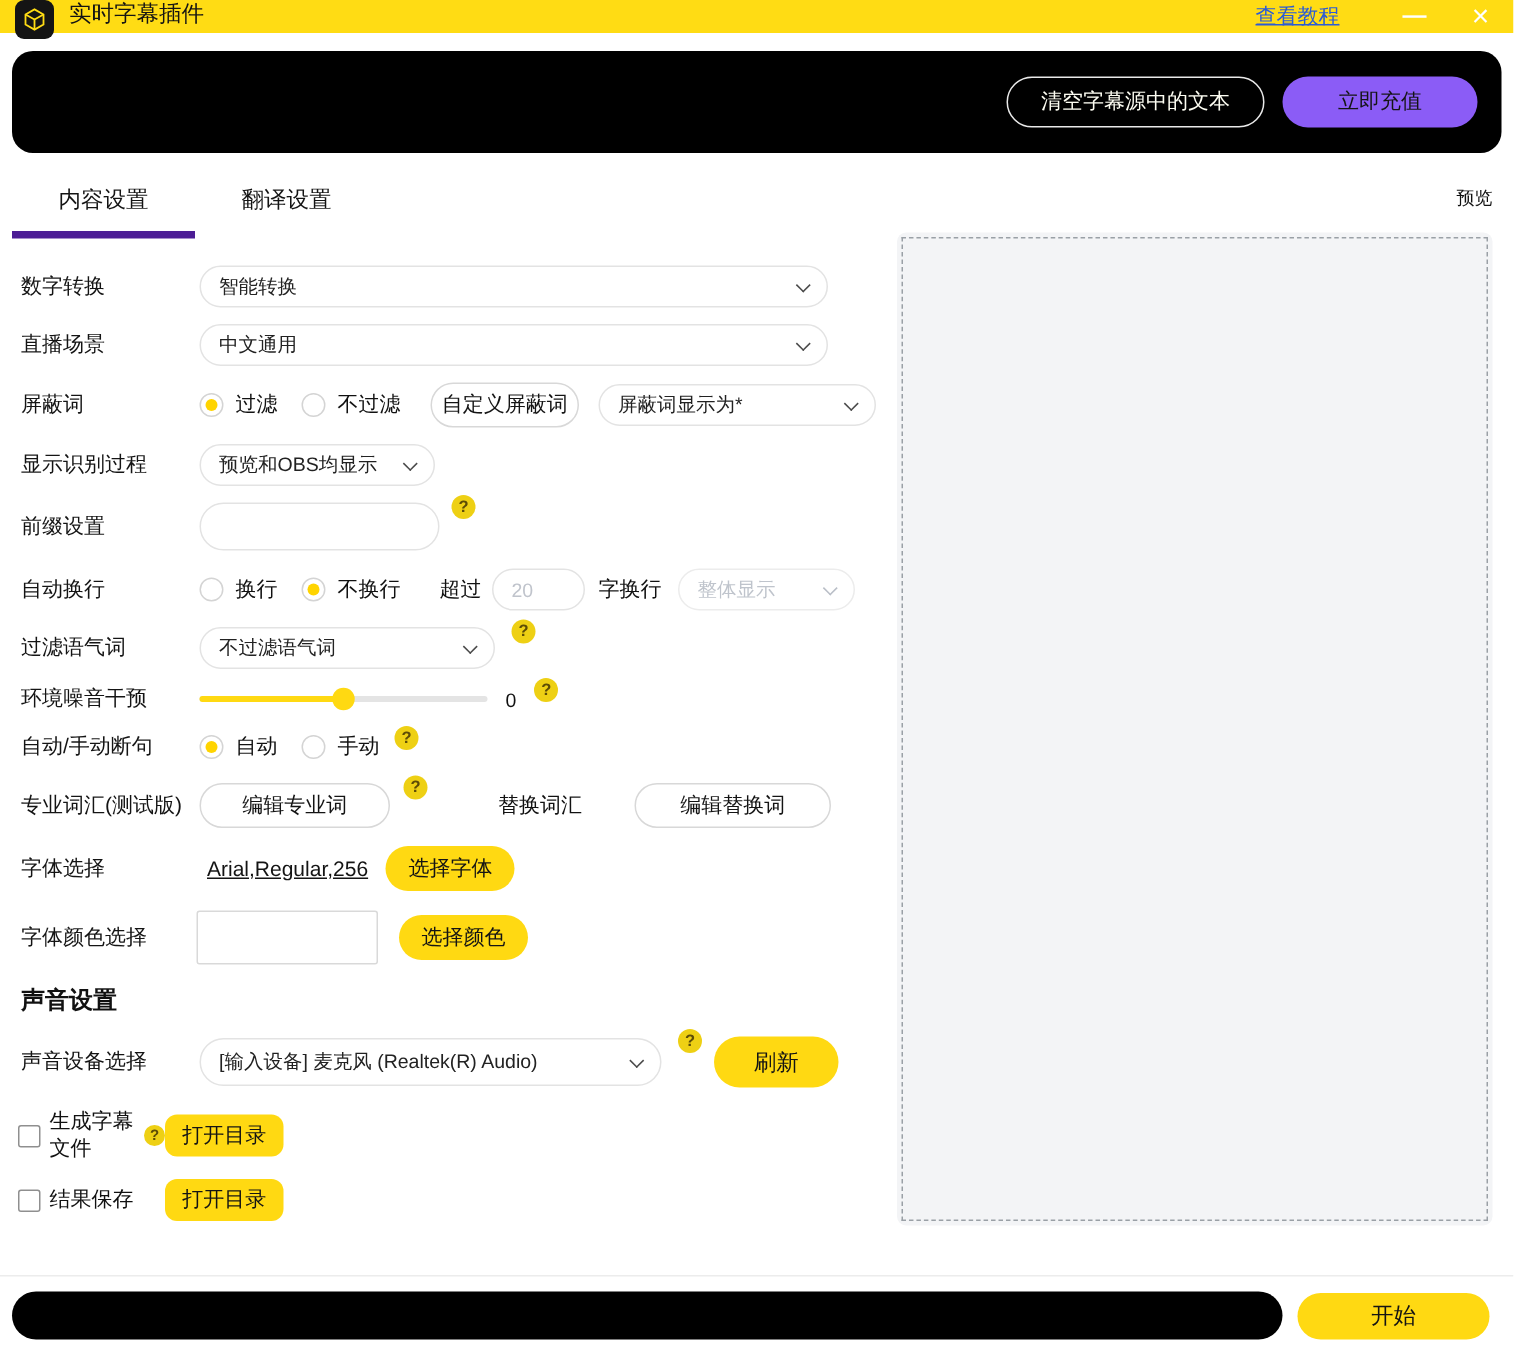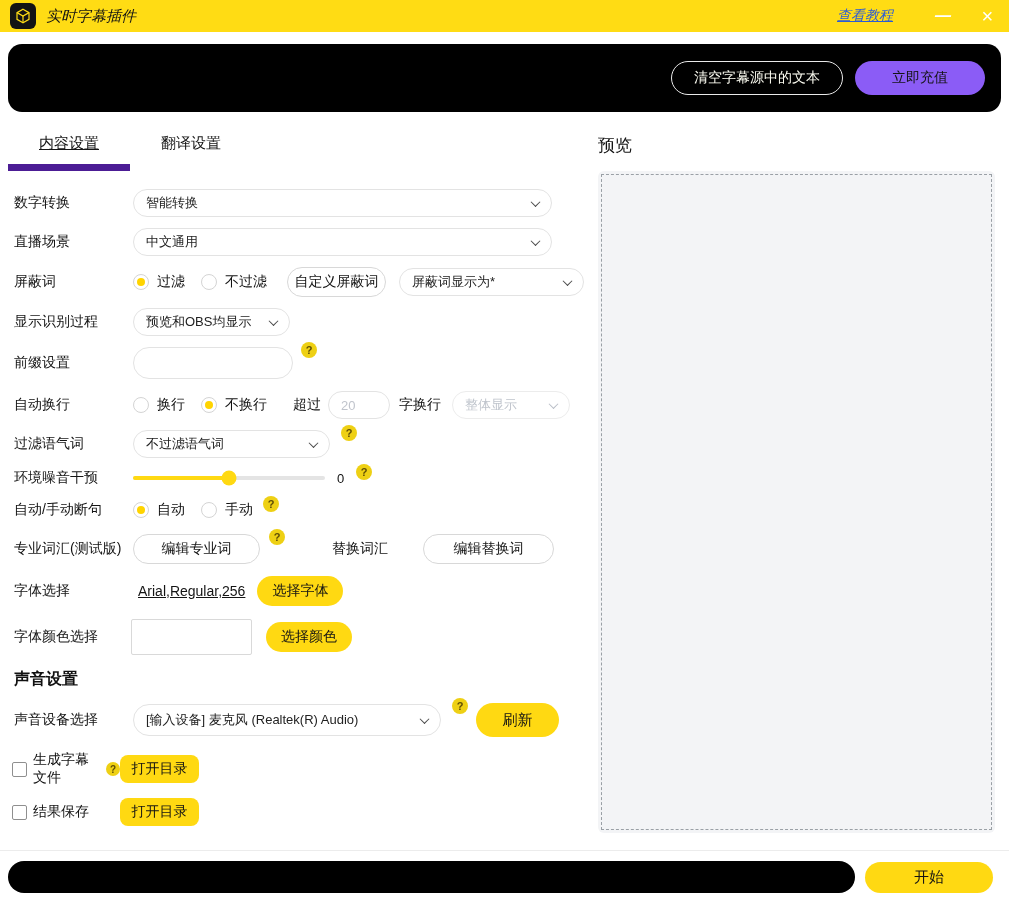--- a/index.html
+++ b/index.html
@@ -2,40 +2,40 @@
 <html><head>
 <meta charset="utf-8">
 <style>
   * { box-sizing: border-box; margin: 0; padding: 0; }
   html,body { width:1009px; height:903px; }
   body {
     font-family: "Liberation Sans", "DejaVu Sans", sans-serif;
     background:#fff; color:#111; position:relative; overflow:hidden;
   }
   
-  .titlebar { height:32px; background:#ffdc14; display:flex; align-items:center; padding:0 0 0 10px;font-style:italic; }
+  .titlebar { height:22px; background:#ffdc14; display:flex; padding:0 0 0 10px; }
   .logo { width:26px; height:26px; background:#141414; border-radius:6px; display:flex; align-items:center; justify-content:center; margin-right:10px; }
   .app-title { font-size:15px; color:#141414; }
   .titlebar-right { margin-left:auto; display:flex; align-items:center; }
   .tutorial { color:#2b5bd7; text-decoration:underline; font-size:14px; margin-right:28px; cursor:pointer; }
   .win-btn { width:44px; height:38px; display:flex; align-items:center; justify-content:center; color:#fff; cursor:pointer; }
   .win-btn.min { font-size:16px; font-weight:bold; }
   .win-btn.close { font-size:20px; }
   
   .banner { margin:12px 8px 0; height:68px; background:#000; border-radius:14px; display:flex; align-items:center; justify-content:flex-end; padding-right:16px; }
   .btn-ghost { height:34px; border:1px solid #e9e9e9; border-radius:17px; background:transparent; color:#fdfdf2; font-size:14px; padding:0 22px; cursor:pointer; font-family:inherit; }
   .btn-recharge { height:34px; width:130px; margin-left:12px; border-radius:17px; background:#8b5cf6; color:#141414; font-size:14px; border:none; cursor:pointer; font-family:inherit; }
   
   .main { position:relative; height:732px; }
   .left  { position:absolute; left:14px; top:14px; width:572px; }
   .right { position:absolute; left:598px; top:22px; width:397px; }
   
   .tabs { display:flex; margin:0 0 18px -6px; }
   .tab { width:122px; text-align:center; font-size:15px; padding:8px 0 11px; cursor:pointer; color:#141414; border-bottom:3px solid transparent; }
-  .tab.active { border-bottom:7px solid #4c1d95;text-decoration:underline; }
+  .tab.active { border-bottom:5px solid #4c1d95; }
   
   .row { display:flex; align-items:center; margin-bottom:11px; }
   .lbl { width:119px; flex-shrink:0; font-size:14px; color:#141414; }
   .pill { height:28px; border:1px solid #e3e3e3; border-radius:15px; background:#fff; display:flex; align-items:center; padding:0 12px; font-size:13px; color:#222; }
   .select { justify-content:space-between; cursor:pointer; }
   .chev { width:7px; height:7px; border-right:1.6px solid #4a4a4a; border-bottom:1.6px solid #4a4a4a; transform:rotate(45deg) translate(-1px,-1px); flex-shrink:0; margin-left:8px; }
   .select.disabled { border-color:#ececec; color:#bfc4cc; }
   .select.disabled .chev { border-color:#b9bec7; }
   .w-full { width:419px; }
   input.pill { outline:none; font-family:inherit; }
@@ -53,26 +53,26 @@
   
   .slider { width:192px; height:4px; background:#e4e4e4; border-radius:2px; position:relative; cursor:pointer; }
   .slider .fill { position:absolute; left:0; top:0; height:4px; width:50%; background:#ffd912; border-radius:2px; }
   .slider .thumb { position:absolute; left:50%; top:50%; transform:translate(-50%,-50%); width:15px; height:15px; border-radius:50%; background:#ffd912; cursor:grab; }
   .slider-val { font-size:13px; margin-left:12px; }
   
   .link { font-size:14px; color:#141414; text-decoration:underline; cursor:pointer; margin-left:5px; }
   .sq-input { width:121px; height:36px; border:1px solid #d9d9d9; border-radius:2px; outline:none; padding:0 8px; font-size:13px; font-family:inherit; }
   .section-title { font-size:16px; font-weight:bold; margin:14px 0 13px; }
   .chk { width:15px; height:15px; border:1px solid #8f8f8f; border-radius:2px; background:#fff; cursor:pointer; flex-shrink:0; }
-  .chk-wrap { display:flex; align-items:center; gap:6px; width:108px; margin-left:-2px; }
+  .chk-wrap { display:flex; align-items:center; gap:6px; width:98px; margin-left:-2px; }
   .chk-wrap .badge { width:14px; height:14px; font-size:10px; }
   .chk-lbl { font-size:14px; cursor:pointer; }
   .btn-dir { border:none; background:#ffd912; color:#141414; font-size:14px; border-radius:8px; height:28px; width:79px; cursor:pointer; font-family:inherit; }
   
-  .preview-title { font-size:17px; margin-bottom:14px; }
+  .preview-title { font-size:12px; margin-bottom:14px;text-align:right; }
   .preview-outer { background:#f3f4f6; border-radius:6px; padding:3px; height:662px; }
   .preview-inner { border:1px dashed #9aa0a6; width:100%; height:100%; }
   
   .footer { position:absolute; left:0; right:0; bottom:0; height:53px; border-top:1px solid #ececec; display:flex; align-items:center; padding:0 14px 0 8px; background:#fff; }
   .status-pill { height:32px; background:#000; border-radius:16px; width:847px; }
   .btn-start { width:128px; height:31px; margin-left:10px; border-radius:16px; background:#ffd912; border:none; font-size:15px; color:#141414; cursor:pointer; font-family:inherit; }
 </style>
 </head>
 <body>
 

